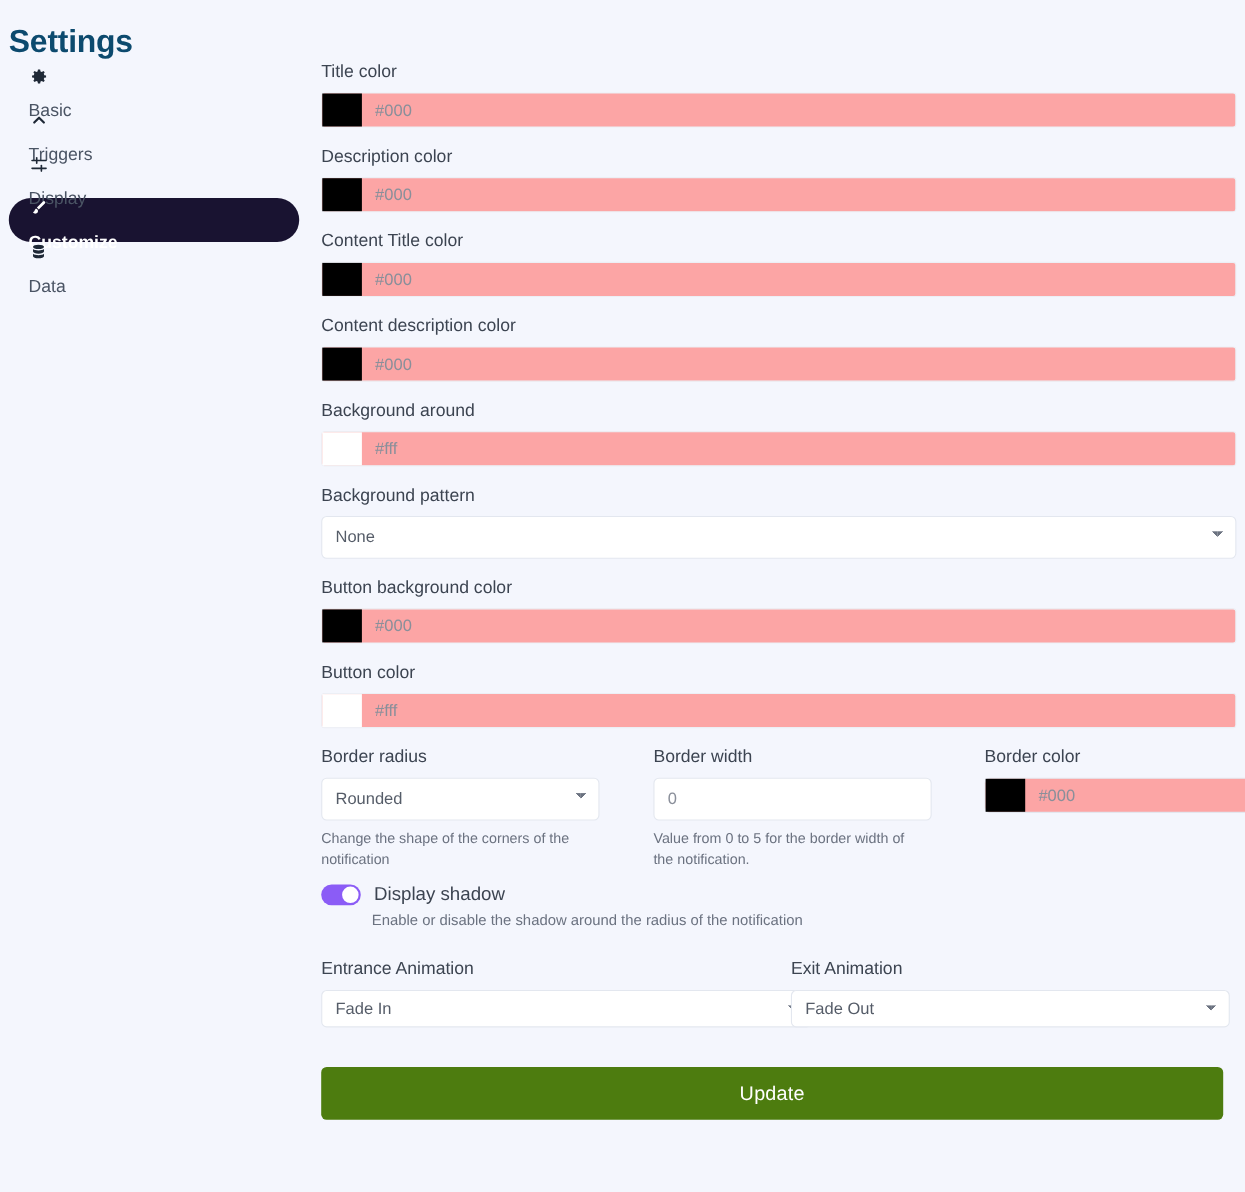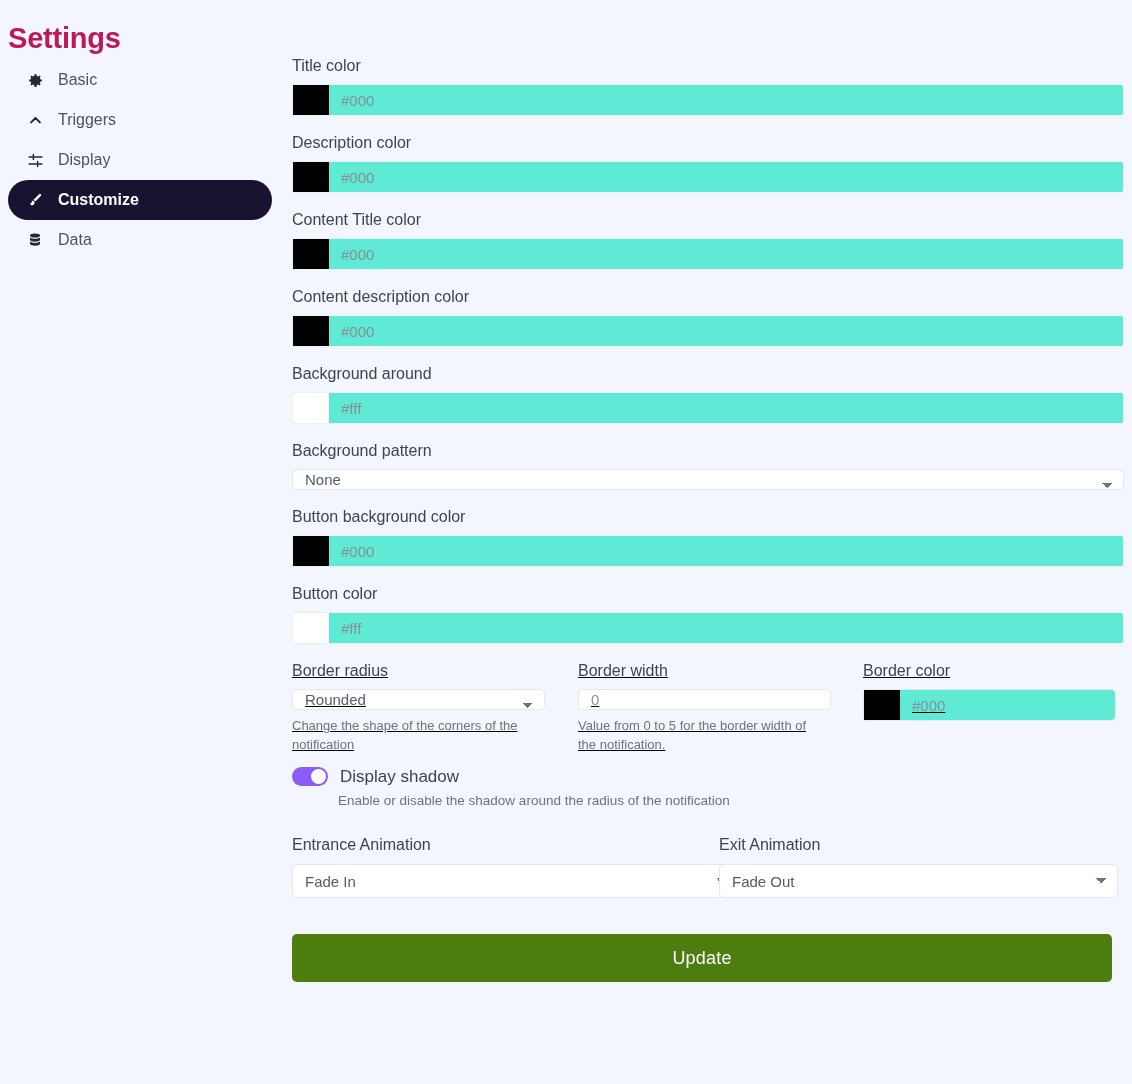--- a/index.html
+++ b/index.html
@@ -8,31 +8,31 @@
     width: 1132px; height: 1084px;
     background: #f4f6fd;
     font-family: "Liberation Sans", sans-serif;
     overflow: hidden;
   }
   #app { position: relative; width: 1132px; height: 1084px; }
 
   
   .page-title {
     position: absolute; left: 8px; top: 0px;
-    font-size: 29px; font-weight: 700; color: #be185d;
+    font-size: 29px; font-weight: 700; color: #0c4a6e;
     letter-spacing: -0.2px; line-height: 38px;
   }
 
   
   .sidebar { position: absolute; left: 0; top: 60px; width: 280px; }
   .nav-item {
-    display: flex; align-items: center; gap: 14px;
+    display: flex; gap: 14px;
     height: 40px; margin: 0 8px 0 8px; padding: 0 18px;
     border-radius: 22px; cursor: pointer;
-    color: #4a5464; font-size: 16px;
+    color: #4a5464; font-size: 16px; flex-direction: column;
   }
   .nav-item + .nav-item { margin-top: 0px; }
   .nav-item.active { background: #191331; color: #ffffff; font-weight: 600; }
   .nav-icon { width: 18px; height: 18px; display: flex; align-items: center;
               justify-content: center; flex: 0 0 18px; }
   .nav-icon svg { display: block; }
   .nav-label { white-space: nowrap; }
 
   
   .main { position: absolute; left: 292px; top: 56px; width: 832px; }
@@ -42,70 +42,70 @@
     display: block; font-size: 16px; color: #3c4451;
     margin-bottom: 8px; line-height: 20px;
   }
   .help-text {
     font-size: 13px; color: #6b7280; line-height: 19px; margin-top: 6px;
   }
 
   
   .color-row {
     display: flex; align-items: stretch; height: 32px;
-    background: #5eead4;
+    background: #fca5a5;
     border: 1px solid #eceff5;
     border-radius: 3px;
   }
   .color-row.bordered { border: 1px solid #e3e7ef; border-radius: 5px; }
   .swatch {
     width: 36px; flex: 0 0 36px; align-self: stretch;
     background: #000; cursor: pointer;
   }
   .swatch.white { background: #ffffff; }
   .color-text {
     flex: 1 1 auto; border: 0; outline: none; background: transparent;
     font-family: "Liberation Sans", sans-serif; font-size: 15px;
     color: #3c4451; padding: 0 12px;
   }
   .color-text::placeholder { color: #8a8f9a; }
 
   .text-input, .select-input {
-    display: block; width: 100%; height: 21px;
+    display: block; width: 100%; height: 39px;
     background: #ffffff; border: 1px solid #e3e7ef; border-radius: 5px;
     font-family: "Liberation Sans", sans-serif; font-size: 15px;
     color: #555c68; padding: 0 12px; outline: none;
   }
   .select-input {
     appearance: none; -webkit-appearance: none;
     padding-right: 28px;
     background-image:
       linear-gradient(45deg, transparent 50%, #6b7280 50%),
       linear-gradient(135deg, #6b7280 50%, transparent 50%);
     background-position:
       calc(100% - 16px) 13px,
       calc(100% - 11px) 13px;
     background-size: 5px 5px, 5px 5px;
     background-repeat: no-repeat;
     cursor: pointer;
   }
   .text-input::placeholder { color: #8a8f9a; }
 
   
-  .triple { display: flex; gap: 0; text-decoration: underline; }
+  .triple { display: flex; gap: 16px; }
   .triple > .col-a { width: 286px; flex: 0 0 286px; }
   .triple > .col-b { width: 285px; flex: 0 0 285px; }
   .triple > .col-c { flex: 1 1 auto; }
   .col-a .select-input { width: 253px; }
   .col-b .text-input  { width: 253px; }
   .col-a .help-text, .col-b .help-text { width: 248px; }
   .col-c .color-row { width: 253px; }
 
   
-  .toggle-row { display: flex; align-items: flex-start; gap: 12px; margin-top: 13px; }
+  .toggle-row { display: flex; align-items: flex-end; gap: 12px; margin-top: 13px; }
   .toggle {
     position: relative; width: 36px; height: 19px; border-radius: 10px;
     background: #8b5cf6; cursor: pointer; flex: 0 0 36px;
   }
   .toggle .knob {
     position: absolute; top: 2px; left: 19px;
     width: 15px; height: 15px; border-radius: 50%; background: #ffffff;
   }
   .toggle-label { font-size: 17px; color: #3c4451; }
   .toggle-help { font-size: 13.5px; color: #6b7280; margin: 4px 0 0 46px; line-height: 19px; }

